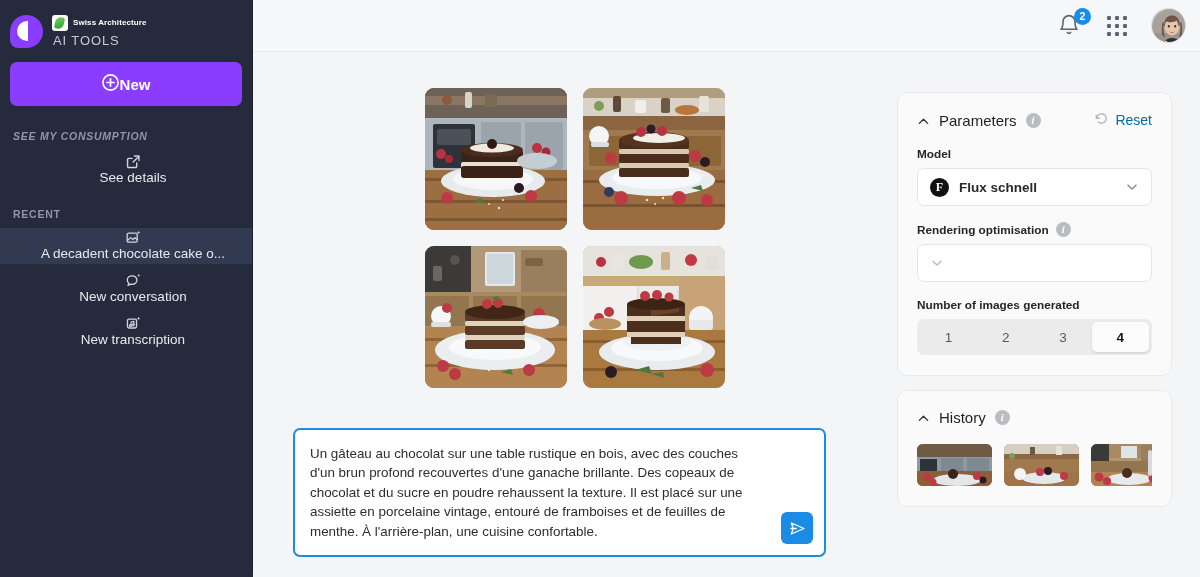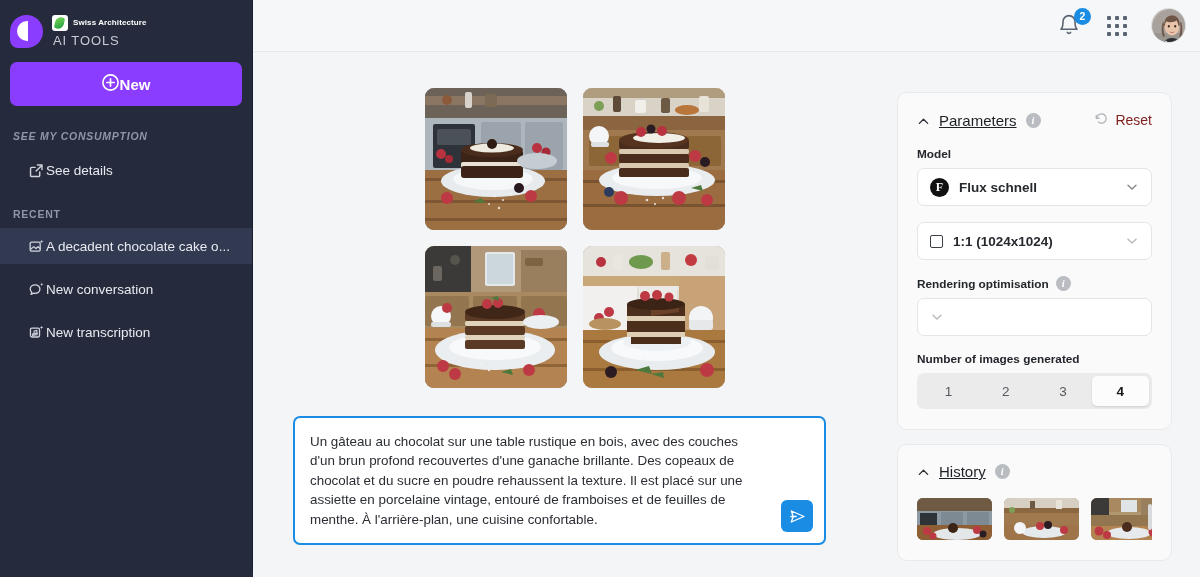--- a/index.html
+++ b/index.html
@@ -76,21 +76,21 @@
     font-weight: 600; padding: 0 0 0 13px;
     text-transform: uppercase;
   }
   .sec-consumption { margin-top: 24px; font-style: italic; }
   .sec-recent { margin-top: 20px; }
 
   .side-item {
     display: flex; align-items: center; 
     height: 36px; padding: 0 14px 0 28px;
     color: #e8eaef; font-size: 13.5px; cursor: pointer;
-    white-space: nowrap; overflow: hidden;
+    white-space: nowrap; overflow: hidden; flex-direction: column;
   }
   .side-item.active { background: #323a52; }
   .side-item .ico { flex: 0 0 18px; height: 18px; display: flex; align-items: center; }
   .si-details { margin-top: 10px; }
   .si-first { margin-top: 8px; }
   .si-gap { margin-top: 7px; }
 
   
   .main {
     flex: 1 1 auto; height: 577px;
@@ -145,21 +145,21 @@
   }
   .gen-img {
     width: 142px; height: 142px; border-radius: 9px;
     overflow: hidden; cursor: pointer; position: relative;
     background: #7c6047;
   }
   .gen-img svg { display: block; width: 100%; height: 100%; }
 
   
   .prompt-wrap {
-    position: absolute; left: 40px; right: 66px; bottom: 32px;
+    position: absolute; left: 40px; right: 66px; bottom: 20px;
     max-width: 533px;
   }
   .prompt-box {
     border: 2px solid #1b8ce3;
     background: #fff;
     border-radius: 7px;
     min-height: 108px;
     padding: 14px 76px 14px 15px;
     position: relative;
     cursor: text;
@@ -184,32 +184,32 @@
   .panel {
     background: #fafafa;
     border: 1px solid #e8e9ea;
     border-radius: 10px;
     padding: 18px 19px 20px 19px;
   }
   .panel-head {
     display: flex; align-items: center; gap: 9px;
     margin-bottom: 18px;
   }
-  .panel-title { font-size: 15px; color: #1d2025; font-weight: 400; text-decoration: underline; }
+  .panel-title { font-size: 15px; color: #1d2025; font-weight: 400; }
   .chev-up { width: 13px; height: 13px; flex: 0 0 13px; }
   .info-i {
     width: 15px; height: 15px; border-radius: 50%;
     background: #b9bcc1; color: #fff; font-size: 10.5px;
     display: flex; align-items: center; justify-content: center;
     font-family: "Liberation Serif", serif; font-style: italic;
     font-weight: 700; cursor: pointer; flex: 0 0 15px;
   }
   .reset-btn {
     margin-left: auto; display: flex; align-items: center; gap: 6px;
-    color: #7f1d1d; font-size: 14px; cursor: pointer;
+    color: #0369a1; font-size: 14px; cursor: pointer;
   }
   .field-label {
     font-size: 11.8px; font-weight: 700; color: #23262b;
     margin-bottom: 7px; display: flex; align-items: center; gap: 7px;
   }
   .select {
     height: 38px; background: #fff;
     border: 1px solid #e4e5e7; border-radius: 7px;
     display: flex; align-items: center; gap: 10px;
     padding: 0 12px; cursor: pointer;
@@ -622,29 +622,20 @@
           <div class="select">
             <span class="flux-ico">F</span>
             <span class="val">Flux schnell</span>
             <span class="chev-dn">
               <svg width="14" height="14" viewBox="0 0 14 14" fill="none">
                 <path d="M3 5.2 7 9.1l4-3.9" stroke="#3b3f45" stroke-width="1.4" stroke-linecap="round" stroke-linejoin="round"></path>
               </svg>
             </span>
           </div>
 
-          <div class="select">
-            <span class="sq-ico"></span>
-            <span class="val">1:1 (1024x1024)</span>
-            <span class="chev-dn">
-              <svg width="14" height="14" viewBox="0 0 14 14" fill="none">
-                <path d="M3 5.2 7 9.1l4-3.9" stroke="#8b8f95" stroke-width="1.4" stroke-linecap="round" stroke-linejoin="round"></path>
-              </svg>
-            </span>
-          </div>
 
           <div class="field-label">
             <span>Rendering optimisation</span>
             <span class="info-i">i</span>
           </div>
           <div class="select">
             <span class="chev-dn">
               <svg width="14" height="14" viewBox="0 0 14 14" fill="none">
                 <path d="M3 5.2 7 9.1l4-3.9" stroke="#8b8f95" stroke-width="1.4" stroke-linecap="round" stroke-linejoin="round"></path>
               </svg>

